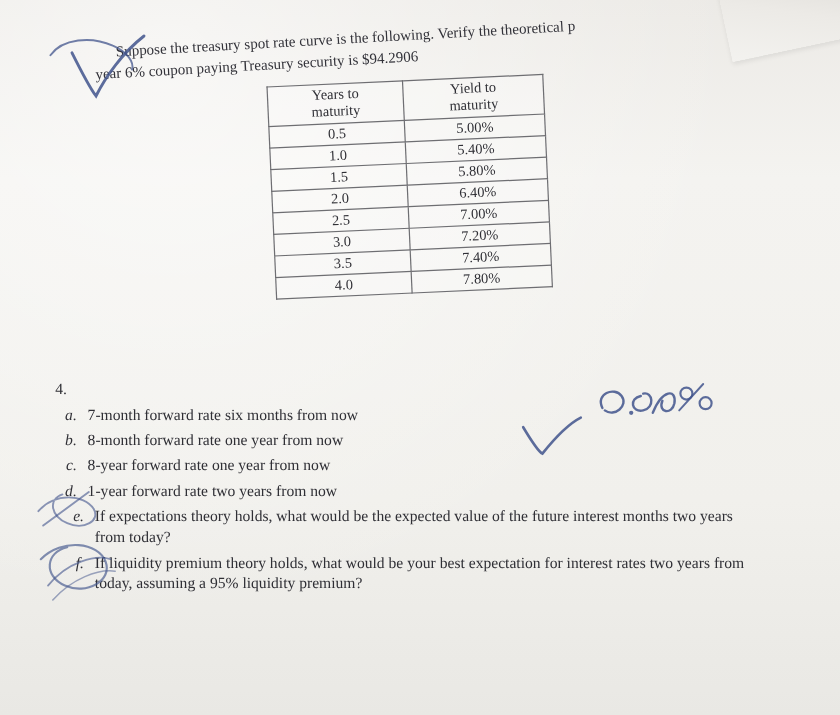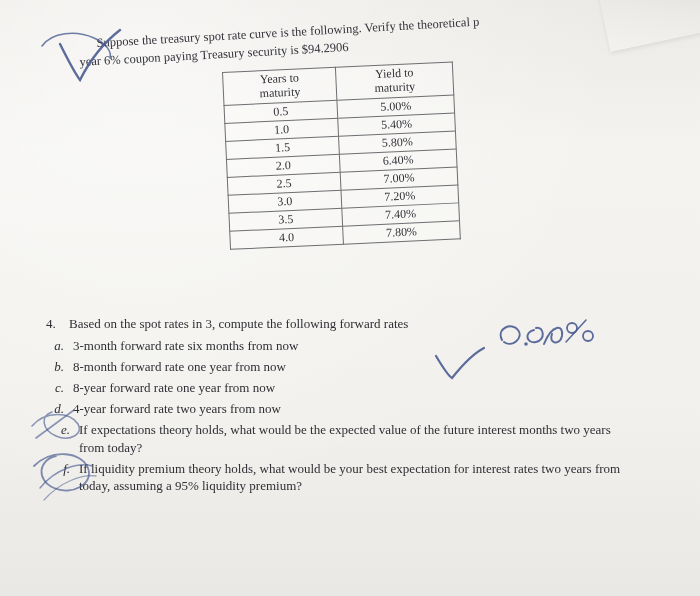--- a/index.html
+++ b/index.html
@@ -196,38 +196,37 @@
           <td class="years">4.0</td>
           <td class="yield">7.80%</td>
         </tr>
       </tbody>
     </table>
   </div>
 
   <div class="q4-block">
     <div class="q4-head">
       <span class="q4-num">4.</span>
-      <span class="q4-stem">Based on the spot rates in 3, compute the following forward rates</span>
     </div>
     <ul class="q4-list">
       <li>
         <span class="lbl">a.</span>
-        <span class="body">3-month forward rate six months from now</span>
+        <span class="body">7-month forward rate six months from now</span>
       </li>
       <li>
         <span class="lbl">b.</span>
         <span class="body">8-month forward rate one year from now</span>
       </li>
       <li>
         <span class="lbl">c.</span>
         <span class="body">8-year forward rate one year from now</span>
       </li>
       <li>
         <span class="lbl">d.</span>
-        <span class="body">4-year forward rate two years from now</span>
+        <span class="body">1-year forward rate two years from now</span>
       </li>
       <li class="indent-e">
         <span class="lbl">e.</span>
         <span class="body">If expectations theory holds, what would be the expected value of the future interest months two years from today?</span>
       </li>
       <li class="indent-e">
         <span class="lbl">f.</span>
         <span class="body">If liquidity premium theory holds, what would be your best expectation for interest rates two years from today, assuming a 95% liquidity premium?</span>
       </li>
     </ul>

